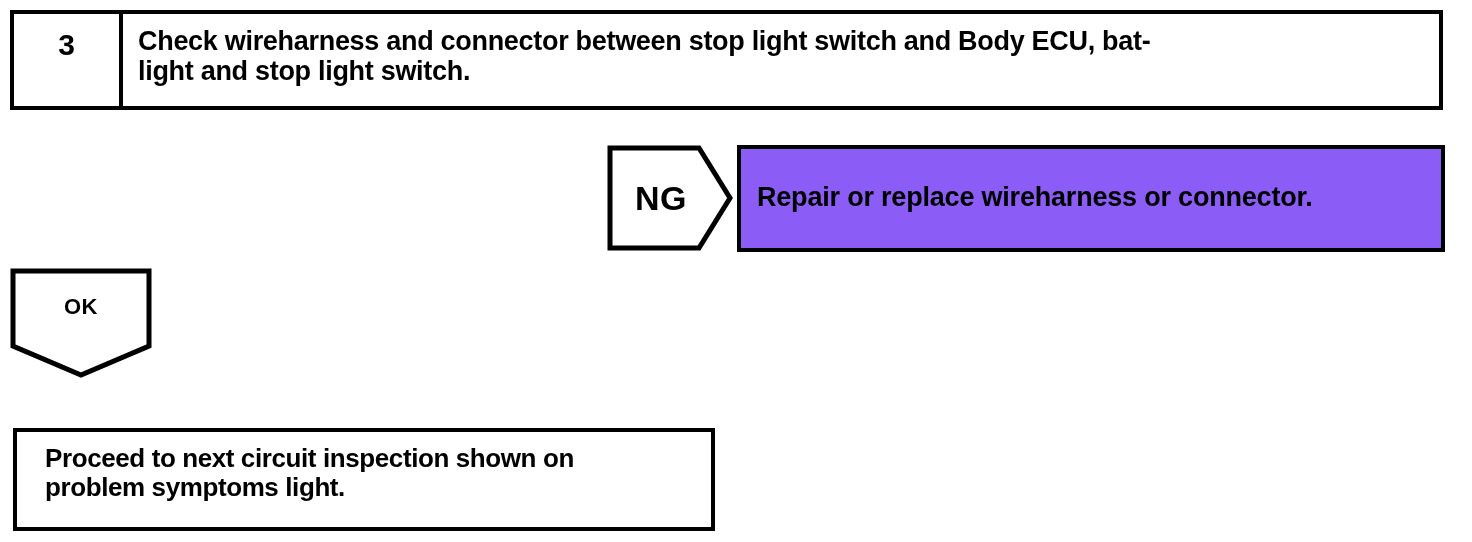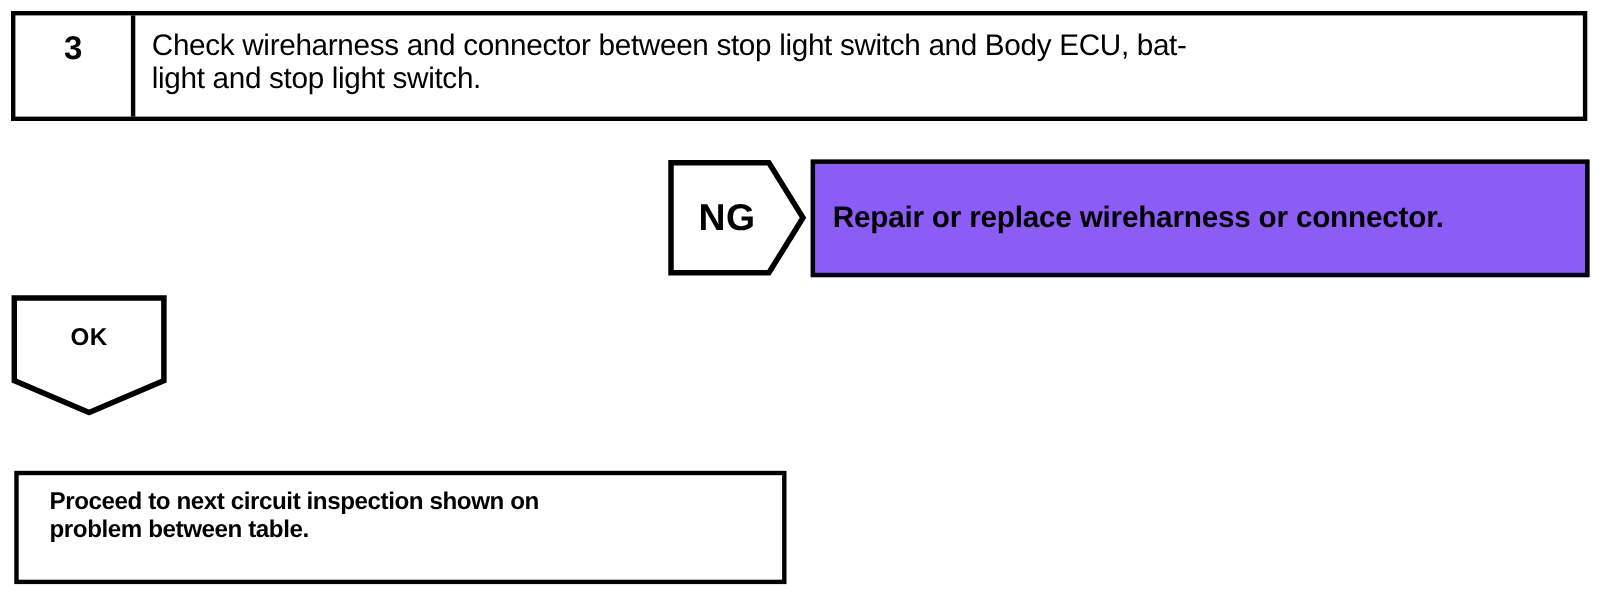--- a/index.html
+++ b/index.html
@@ -47,21 +47,21 @@
     line-height: 1;
     padding-top: 16px;
     letter-spacing: 0px;
   }
   .step-text {
     position: absolute;
     left: 124px;
     top: 12px;
     width: 1288px;
     font-size: 27px;
-    font-weight: normal;
+    font-weight: bold;
     line-height: 1.12;
     letter-spacing: -0.3px;
   }
 
   
   .ng-tag {
     position: absolute;
     left: 607px;
     top: 145px;
     width: 126px;
@@ -134,21 +134,21 @@
     height: 103px;
     border: 4px solid #000000;
     box-sizing: border-box;
     background: #ffffff;
   }
   .final-box-text {
     position: absolute;
     left: 28px;
     top: 12px;
     width: 640px;
-    font-size: 22px;
+    font-size: 26px;
     font-weight: bold;
     line-height: 1.12;
     letter-spacing: -0.4px;
   }
 </style>
 </head>
 <body>
 
 <div id="canvas">
 
@@ -176,17 +176,17 @@
   <div class="ok-tag">
     <svg viewBox="0 0 142 110" xmlns="http://www.w3.org/2000/svg">
       <polygon points="3,3 139,3 139,78 71,107 3,78" fill="#ffffff" stroke="#000000" stroke-width="5" stroke-linejoin="miter"></polygon>
     </svg>
     <span class="ok-label">OK</span>
   </div>
 
   <div class="final-box">
     <div class="final-box-text">
       <span>Proceed to next circuit inspection shown on</span><br>
-      <span>problem between table.</span>
+      <span>problem symptoms light.</span>
     </div>
   </div>
 
 </div>
 
 </body></html>

